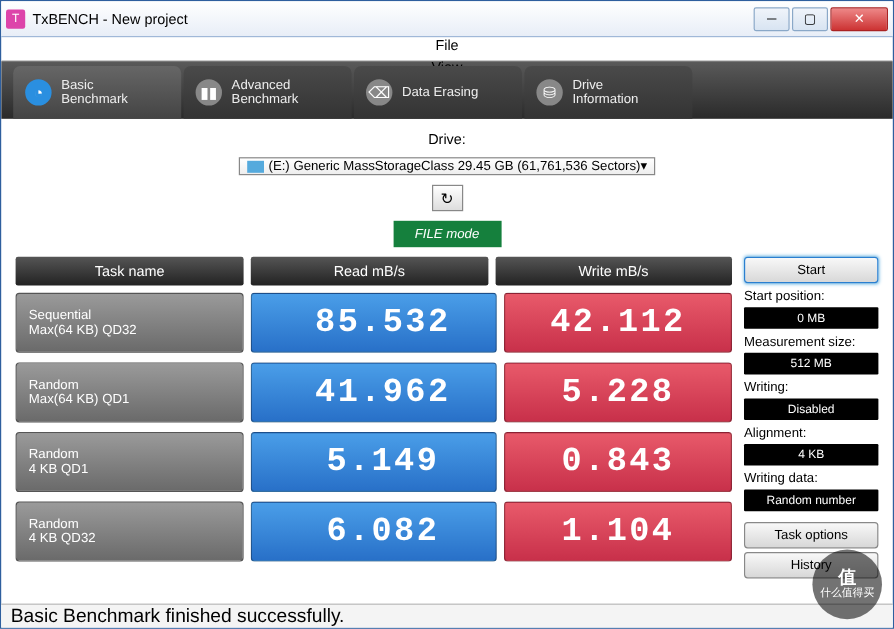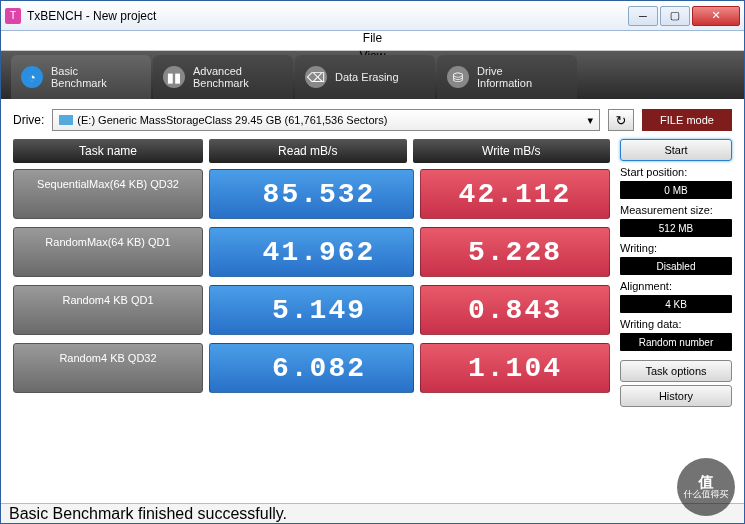--- a/index.html
+++ b/index.html
@@ -16,34 +16,34 @@
 .menubar span { padding: 0 6px; cursor:pointer; }
 
 .tabs { height: 48px; background: linear-gradient(#5a5a5a,#2a2a2a); display: flex; gap: 2px; padding: 4px 10px 0; }
 .tab { flex:0 0 140px; border-radius: 6px 6px 0 0; display:flex; align-items:center; gap:8px; padding:0 10px; color:#eee; font-size:11px; cursor:pointer; background: linear-gradient(#4a4a4a,#333); }
 .tab.active { background: linear-gradient(#666,#444); }
 .tab .ticon { width:22px; height:22px; border-radius:11px; display:flex;align-items:center;justify-content:center; font-size:13px; color:#fff;}
 .tab.active .ticon{ background:#2a8fe0;}
 .tab .tlabel { line-height:1.1; }
 
 .content { padding: 10px 12px 0; }
-.drive-row { display:flex; align-items:center; gap:8px; font-size:12px; margin-bottom:8px; }
+.drive-row { display:flex; align-items:center; gap:8px; font-size:12px; margin-bottom:8px;flex-direction:column; }
 .drive-select { flex:1; height:22px; border:1px solid #888; background:linear-gradient(#fff,#eee); display:flex; align-items:center; padding:0 6px; font-size:11px; cursor:pointer; }
 .drive-select .dicon{ width:14px;height:10px; background:#5ad; margin-right:4px;}
 .refresh-btn { width:26px; height:22px; border:1px solid #888; background:linear-gradient(#fff,#ddd); display:flex;align-items:center;justify-content:center; cursor:pointer; font-size:13px;}
-.filemode { width:90px; height:22px; background:#7f1d1d; color:#fff; font-size:11px; display:flex;align-items:center;justify-content:center; }
+.filemode { width:90px; height:22px; background:#15803d; color:#fff; font-size:11px; display:flex;align-items:center;justify-content:center;font-style:italic; }
 
 .main-row { display:flex; gap:10px; }
 .grid-area { flex:1; }
 .header-row { display:flex; gap:6px; margin-bottom:6px; }
 .header-cell { background:linear-gradient(#555,#222); color:#fff; font-size:12px; height:24px; display:flex;align-items:center;justify-content:center; border-radius:2px; }
 .header-cell.c1{ flex:0 0 190px;} .header-cell.c2,.header-cell.c3{ flex:1;}
 
 .data-row { display:flex; gap:6px; margin-bottom:8px; }
-.task-cell { flex:0 0 190px; background:linear-gradient(#9a9a9a,#6a6a6a); border:1px solid #555; border-radius:3px; color:#fff; font-size:11px; padding:8px 10px; display:flex; flex-direction:row; justify-content:center; height:50px;}
+.task-cell { flex:0 0 190px; background:linear-gradient(#9a9a9a,#6a6a6a); border:1px solid #555; border-radius:3px; color:#fff; font-size:11px; padding:8px 10px; display:flex; flex-direction:column; justify-content:center; height:50px;}
 .val-cell { flex:1; height:50px; border-radius:3px; display:flex; align-items:center; justify-content:center; color:#fff; font-family:"Courier New",monospace; font-size:28px; font-weight:bold; letter-spacing:2px; border:1px solid rgba(0,0,0,.3);}
 .val-read { background:linear-gradient(#4a9ee8,#2870c8);padding-left:15px; }
 .val-write{ background:linear-gradient(#e85a6a,#c8304a); }
 
 .sidebar { flex:0 0 112px; display:flex; flex-direction:column; gap:3px; font-size:11px; }
 .sb-btn { height:22px; background:linear-gradient(#f8f8f8,#d8d8d8); border:1px solid #888; border-radius:3px; display:flex;align-items:center;justify-content:center; cursor:pointer; }
 .sb-btn.start{ border-color:#2a7fd0; box-shadow:0 0 3px #5ad;}
 .sb-label { font-size:11px; color:#000; margin-top:2px;}
 .sb-val { height:18px; background:#000; color:#fff; display:flex;align-items:center;justify-content:center; font-size:10px; border-radius:1px;}
 

